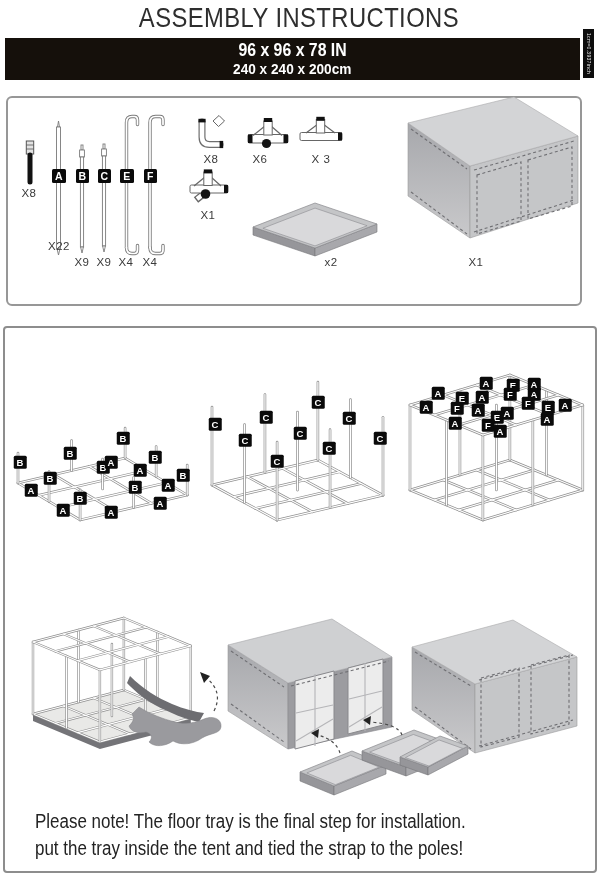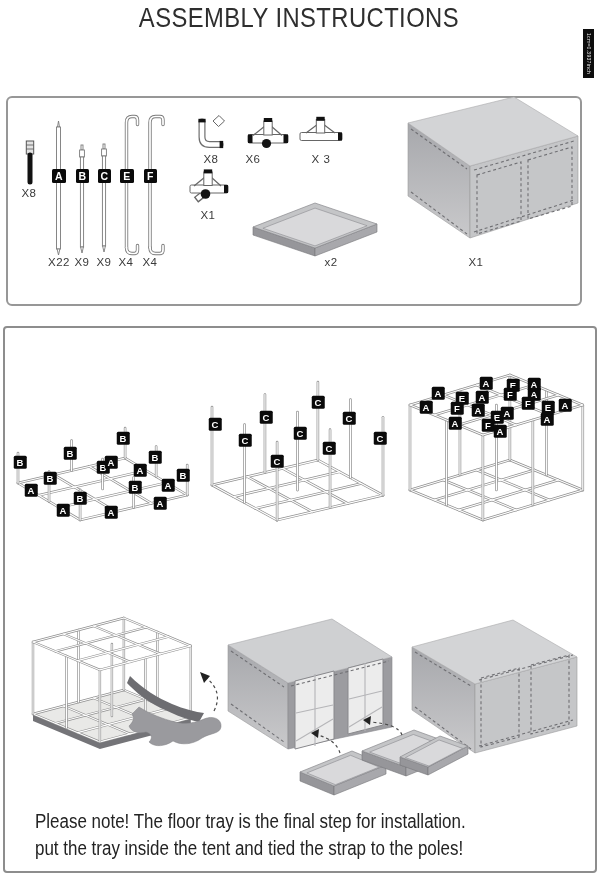--- a/index.html
+++ b/index.html
@@ -27,20 +27,24 @@
           transform:translate(-50%,-50%);border-radius:1.5px;}
   .note{position:absolute;left:35px;top:808px;z-index:4;font-size:19.5px;color:#232323;
         line-height:27px;transform:scaleX(.87);transform-origin:0 0;white-space:nowrap;}
 </style>
 </head>
 <body>
 
 <div class="page">
   <div class="title">ASSEMBLY INSTRUCTIONS</div>
 
+  <div class="banner">
+    <div class="b1">96 x 96 x 78 IN</div>
+    <div class="b2">240 x 240 x 200cm</div>
+  </div>
   <div class="ruler">1cm=0.3937inch</div>
 
   <div class="box box1"></div>
   <div class="box box2"></div>
 
   <svg class="art" id="art" width="601" height="879" viewBox="0 0 601 879">
       <g>
         <g>
           <rect x="26.3" y="141" width="7.4" height="13" fill="#e2e2e2" stroke="#555" stroke-width="1"></rect>
           <line x1="26.3" y1="145" x2="33.7" y2="145" stroke="#555" stroke-width="0.8"></line>
@@ -369,27 +373,27 @@
       </g>
     </svg>
 
   <div class="plabel" style="left:52px;top:169px">A</div>
   <div class="plabel" style="left:75.5px;top:169px">B</div>
   <div class="plabel" style="left:97.5px;top:169px">C</div>
   <div class="plabel" style="left:120px;top:169px">E</div>
   <div class="plabel" style="left:143.5px;top:169px">F</div>
 
   <div class="count" style="left:14px;top:187px;width:30px">X8</div>
-  <div class="count" style="left:42px;top:256px;width:34px">X22</div>
+  <div class="count" style="left:42px;top:240px;width:34px">X22</div>
   <div class="count" style="left:68px;top:256px;width:28px">X9</div>
   <div class="count" style="left:90px;top:256px;width:28px">X9</div>
   <div class="count" style="left:112px;top:256px;width:28px">X4</div>
   <div class="count" style="left:136px;top:256px;width:28px">X4</div>
   <div class="count" style="left:196px;top:153px;width:30px">X8</div>
-  <div class="count" style="left:238px;top:153px;width:30px">X6</div>
+  <div class="count" style="left:245px;top:153px;width:30px">X6</div>
   <div class="count" style="left:305px;top:153px;width:32px">X 3</div>
   <div class="count" style="left:193px;top:209px;width:30px">X1</div>
   <div class="count" style="left:316px;top:256px;width:30px">x2</div>
   <div class="count" style="left:461px;top:256px;width:30px">X1</div>
 
   <div class="note">
     <div>Please note! The floor tray is the final step for installation.</div>
     <div>put the tray inside the tent and tied the strap to the poles!</div>
   </div>
 

